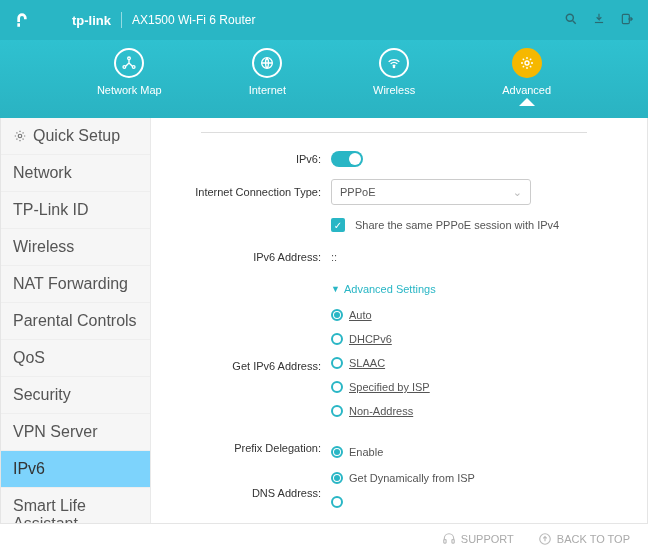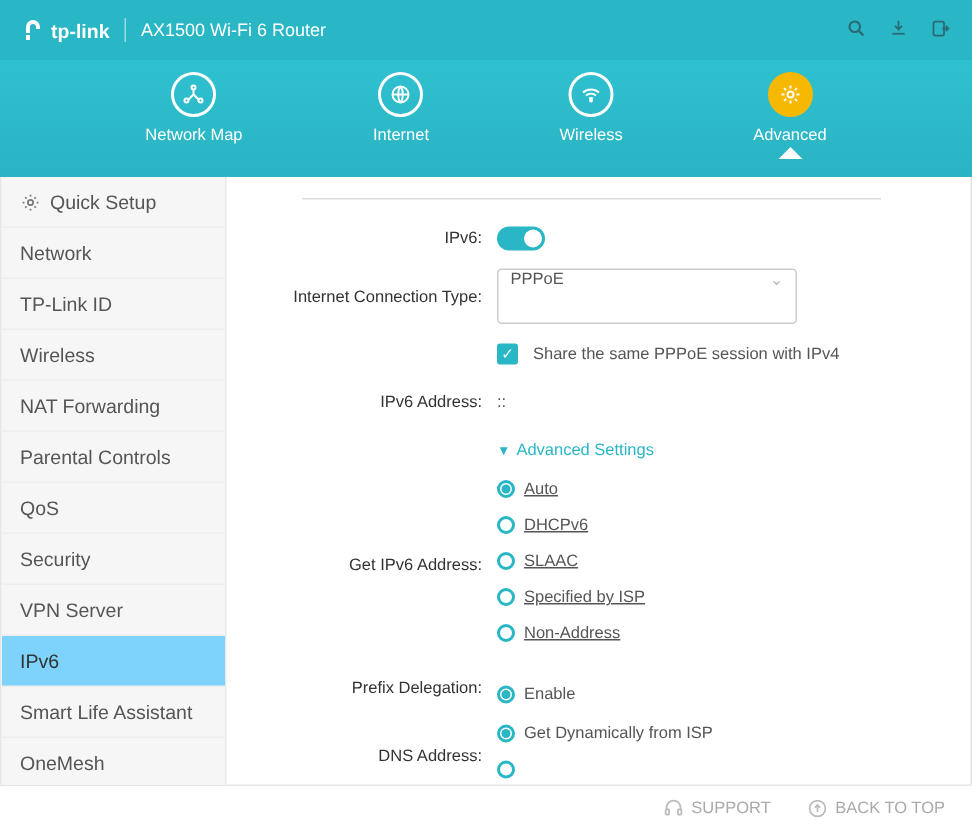--- a/index.html
+++ b/index.html
@@ -1,42 +1,42 @@
 <!DOCTYPE html>
 <html><head>
 <meta charset="utf-8">
 <style>
   * { box-sizing: border-box; margin: 0; padding: 0; font-family: Arial, sans-serif; }
   body { width: 648px; height: 553px; background: #fff; overflow: hidden; font-size: 12px; }
   .topbar { height: 40px; background: #29b6c5; display: flex; align-items: center; padding: 0 14px; color: #fff; }
   .logo { display: flex; align-items: center; gap: 4px; font-size: 13px; }
   .logo svg { width: 16px; height: 16px; }
-  .logo-txt { font-weight: 600; }
+  .logo-txt { font-weight: 600; margin-left: 38px; }
   .divider { width: 1px; height: 16px; background: rgba(255,255,255,.5); margin: 0 10px; }
   .product { font-size: 12px; }
   .top-icons { margin-left: auto; display: flex; gap: 14px; }
   .top-icons span { cursor: pointer; color: #2b6a72; }
   .navbar { height: 78px; background: linear-gradient(#2fc1d0,#2ab3c2); display: flex; justify-content: center; align-items: flex-start; gap: 87px; padding-top: 8px; position: relative; }
   .nav-item { display: flex; flex-direction: column; align-items: center; gap: 6px; color: #fff; font-size: 11px; cursor: pointer; position: relative; }
   .nav-icon { width: 30px; height: 30px; border: 2px solid #fff; border-radius: 50%; display: flex; align-items: center; justify-content: center; }
   .nav-item.active .nav-icon { background: #f6b800; border-color: #f6b800; }
   .nav-item.active::after { content:""; position:absolute; bottom:-10px; left:50%; margin-left:-8px; border:8px solid transparent; border-bottom-color:#fff; }
   .main { display: flex; height: 405px; border: 1px solid #e5e5e5; border-top: none; border-bottom: none; }
   .sidebar { width: 150px; background: #f6f6f6; border-right: 1px solid #e9e9e9; overflow-y: auto; }
-  .side-item { padding: 9px 12px; font-size: 13px; color: #555; border-bottom: 1px solid #eee; cursor: pointer; display: flex; align-items: center; gap: 6px; }
+  .side-item { padding: 9px 12px; font-size: 16px; color: #555; border-bottom: 1px solid #eee; cursor: pointer; display: flex; align-items: center; gap: 6px; }
   .side-item.selected { background: #7dd3fc; color: #333; }
   .side-item.qs svg { width:14px; height:14px; }
   .content { flex: 1; padding: 10px 20px 10px 10px; overflow-y: auto; }
   .hr-top { border-top: 1px solid #ddd; margin: 4px 40px 14px 40px; }
   .row { display: flex; align-items: center; margin-bottom: 8px; min-height: 24px; }
   .lbl { width: 170px; text-align: right; padding-right: 10px; color: #333; font-size: 11px; }
   .val { flex: 1; display: flex; align-items: center; flex-wrap: wrap; gap: 6px; font-size: 11px; color: #555; }
   .toggle { width: 32px; height: 16px; background: #29b6c5; border-radius: 10px; position: relative; cursor: pointer; }
   .toggle::after { content:""; position:absolute; right:2px; top:2px; width:12px; height:12px; background:#fff; border-radius:50%; }
-  .select { width: 200px; height: 37px; border: 1px solid #ccc; border-radius: 3px; display: flex; align-items: flex-start; justify-content: space-between; padding: 0 8px; cursor: pointer; color:#555; }
+  .select { width: 200px; height: 26px; border: 1px solid #ccc; border-radius: 3px; display: flex; align-items: center; justify-content: space-between; padding: 0 8px; cursor: pointer; color:#555; }
   .chev { color:#bbb; }
   .checkbox { width:14px; height:14px; background:#29b6c5; border-radius:2px; display:inline-flex; align-items:center; justify-content:center; color:#fff; font-size:10px; margin-right:4px; }
   .adv-link { color:#29b6c5; display:flex; align-items:center; gap:4px; cursor:pointer; }
   .adv-link .tri { font-size:9px; }
   .radio { width:12px; height:12px; border:2px solid #29b6c5; border-radius:50%; display:inline-flex; align-items:center; justify-content:center; margin-right:6px; flex-shrink:0; }
   .radio.on::after { content:""; width:6px; height:6px; background:#29b6c5; border-radius:50%; }
   .radio.off { border-color:#29b6c5; }
   .opt { display:flex; align-items:center; width:100%; margin-bottom:6px; cursor:pointer; color:#555; }
   .footer { height: 30px; border-top:1px solid #e5e5e5; display:flex; align-items:center; justify-content:flex-end; gap:24px; padding:0 18px; font-size:11px; color:#aaa; }
   .footer .flink { display:flex; align-items:center; gap:5px; cursor:pointer; }

